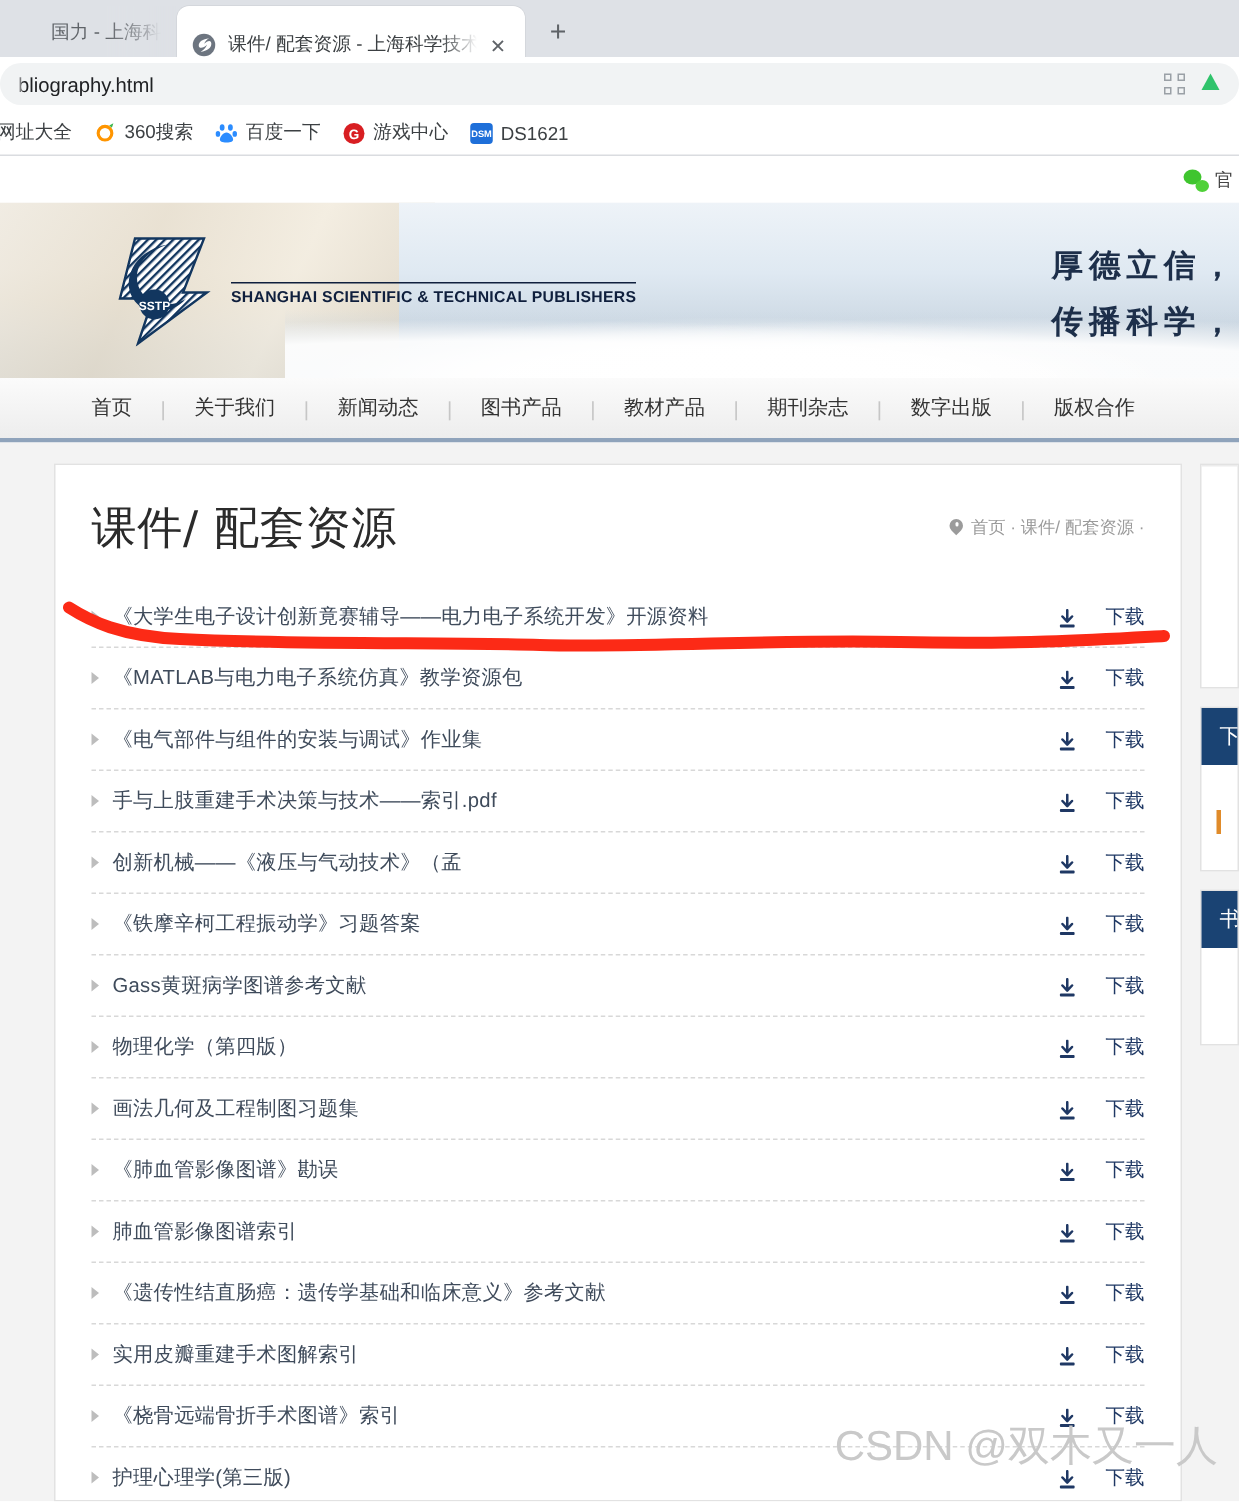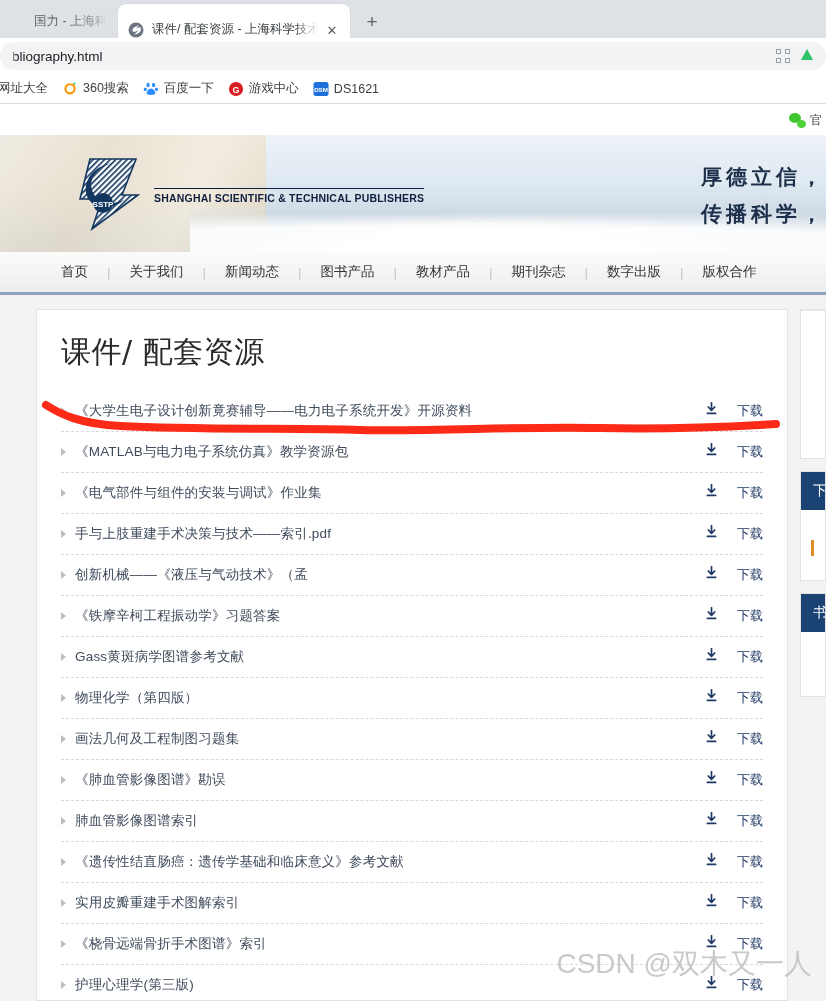--- a/index.html
+++ b/index.html
@@ -213,21 +213,21 @@
     width: 0; height: 0; flex: 0 0 auto;
     border-left: 5px solid #bdbdbd;
     border-top: 4px solid transparent;
     border-bottom: 4px solid transparent;
   }
   .dl-name {
     font-size: 13.5px; color: #3f4b5b; white-space: nowrap;
     letter-spacing: .2px;
   }
   .dl-btn {
-    display: flex; align-items: flex-start; gap: 19px;
+    display: flex; align-items: flex-end; gap: 19px;
     font-size: 13px; color: #1f3864; white-space: nowrap;
   }
   .dl-ico { width: 13px; height: 14px; flex: 0 0 13px; }
 
   .side { flex: 1 1 auto; min-width: 0; display: flex; flex-direction: column; gap: 12px; }
   .side-box { background: #fff; border: 1px solid #e2e2e2; }
   .side-box.a { height: 150px; }
   .side-box .sbody { height: 60px; border-top: 1px solid #ececec; }
   .side-head {
     height: 38px; background: #1a4373; color: #fff;
@@ -395,20 +395,24 @@
       <span class="nav-item">数字出版</span>
       <span class="nav-sep">|</span>
       <span class="nav-item">版权合作</span>
     </div>
 
     <div class="content">
 
       <div class="card">
         <div class="card-head">
           <div class="card-title">课件/ 配套资源</div>
+          <div class="breadcrumb">
+            <span class="pin-icon"></span>
+            <span>首页 · 课件/ 配套资源 ·</span>
+          </div>
         </div>
 
         <div class="dl-list">
 
         <div class="dl-row">
               <div class="dl-left">
                 <span class="caret"></span>
                 <span class="dl-name">《大学生电子设计创新竟赛辅导——电力电子系统开发》开源资料</span>
               </div>
               <div class="dl-btn">

